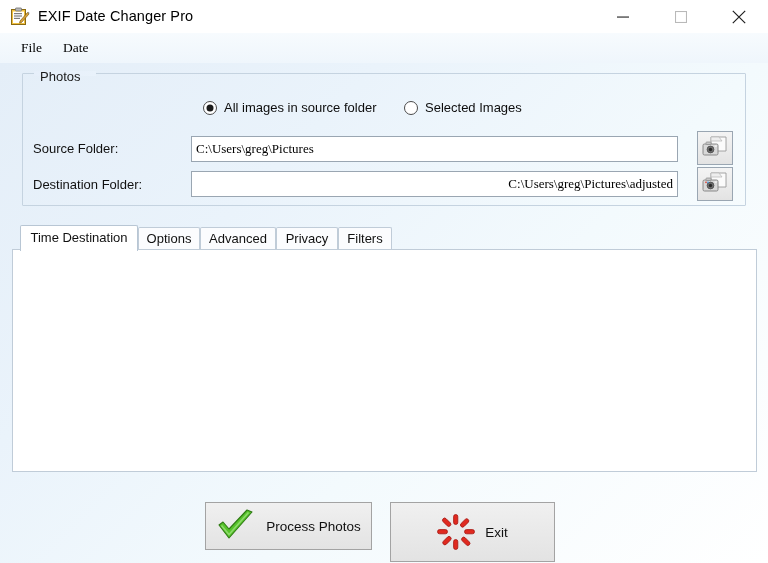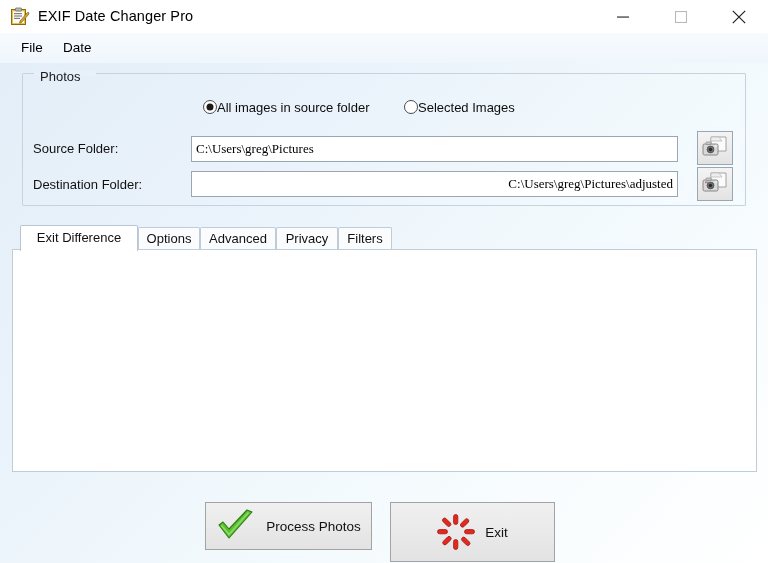--- a/index.html
+++ b/index.html
@@ -16,37 +16,37 @@
   .tb-icon{position:absolute;left:10px;top:7px;width:20px;height:20px;}
   .tb-title{position:absolute;left:38px;top:8px;font-size:14.5px;color:#000;letter-spacing:.1px;}
   .tb-btn{position:absolute;top:0;width:46px;height:33px;cursor:default;}
   .tb-min{left:600px;}
   .tb-max{left:658px;}
   .tb-close{left:716px;}
   .tb-btn svg{position:absolute;left:50%;top:50%;transform:translate(-50%,-50%);}
 
   
   .menubar{position:absolute;left:0;top:33px;width:768px;height:30px;
-    background:linear-gradient(to bottom,#f7fbfe 0%,#eff6fc 100%);}
+    background:linear-gradient(to bottom,#f7fbfe 0%,#eff6fc 100%);font-family:Liberation Serif, serif;}
   .menuitem{position:absolute;top:5px;height:20px;line-height:20px;font-size:13.5px;color:#000;padding:0 7px;}
   .m-file{left:14px;}
   .m-help{left:56px;}
 
   
   .bg{position:absolute;left:0;top:63px;width:768px;height:500px;
     background:linear-gradient(135deg,#e4eef8 0%,#eaf3fb 30%,#f3fafd 60%,#ffffff 100%);}
 
   
   .group{position:absolute;left:22px;top:73px;width:724px;height:133px;
     border:1px solid #c5d3e0;border-radius:1px;box-sizing:border-box;}
   .group-title{position:absolute;left:36px;top:69px;background:transparent;
     padding:0 4px;font-size:13px;color:#1a1a1a;}
   .group-mask{position:absolute;left:34px;top:71px;width:62px;height:5px;
     background:linear-gradient(135deg,#e6effa 0%,#e9f2fb 100%);}
-  .radio{position:absolute;display:flex;font-size:13px;color:#0d0d0d;}
+  .radio{position:absolute;display:flex;align-items:center;gap:7px;font-size:13px;color:#0d0d0d;}
   .rdot{width:14px;height:14px;border-radius:50%;border:1.4px solid #4a4a4a;
     background:#fff;box-sizing:border-box;position:relative;flex:0 0 auto;}
   .rdot.on::after{content:"";position:absolute;left:50%;top:50%;width:7px;height:7px;
     border-radius:50%;background:#1a1a1a;transform:translate(-50%,-50%);}
   .r-all{left:203px;top:100px;}
   .r-sel{left:404px;top:100px;}
 
   .fieldlabel{position:absolute;font-size:13px;color:#111;}
   .lbl-src{left:33px;top:141px;}
   .lbl-dst{left:33px;top:177px;}
@@ -231,21 +231,21 @@
         <circle cx="8.5" cy="13.5" r="3.4" fill="#6f6f6f" stroke="#4a4a4a" stroke-width="0.8"></circle>
         <circle cx="8.5" cy="13.5" r="1.7" fill="#2a2a2a"></circle>
         <rect x="3.2" y="9.6" width="1.6" height="1.5" fill="#e24a3c"></rect>
         <rect x="5.2" y="9.6" width="1.6" height="1.5" fill="#4aa0e2"></rect>
         <rect x="12.6" y="9.3" width="2.2" height="1.6" fill="#f2f2f2"></rect>
       </svg>
     </span>
   </div>
 
   <div class="tabstrip">
-    <div class="tab active" style="left:8px;width:118px;">Exit Difference</div>
+    <div class="tab active" style="left:8px;width:118px;">Time Destination</div>
     <div class="tab" style="left:126px;width:62px;">Options</div>
     <div class="tab" style="left:188px;width:76px;">Advanced</div>
     <div class="tab" style="left:264px;width:62px;">Privacy</div>
     <div class="tab" style="left:326px;width:54px;">Filters</div>
   </div>
   <div class="tabpanel"></div>
   <div class="tab-cover" style="left:21px;width:116px;"></div>
 
   <div class="opt o-adjust">
     <span class="rdot on"></span>

